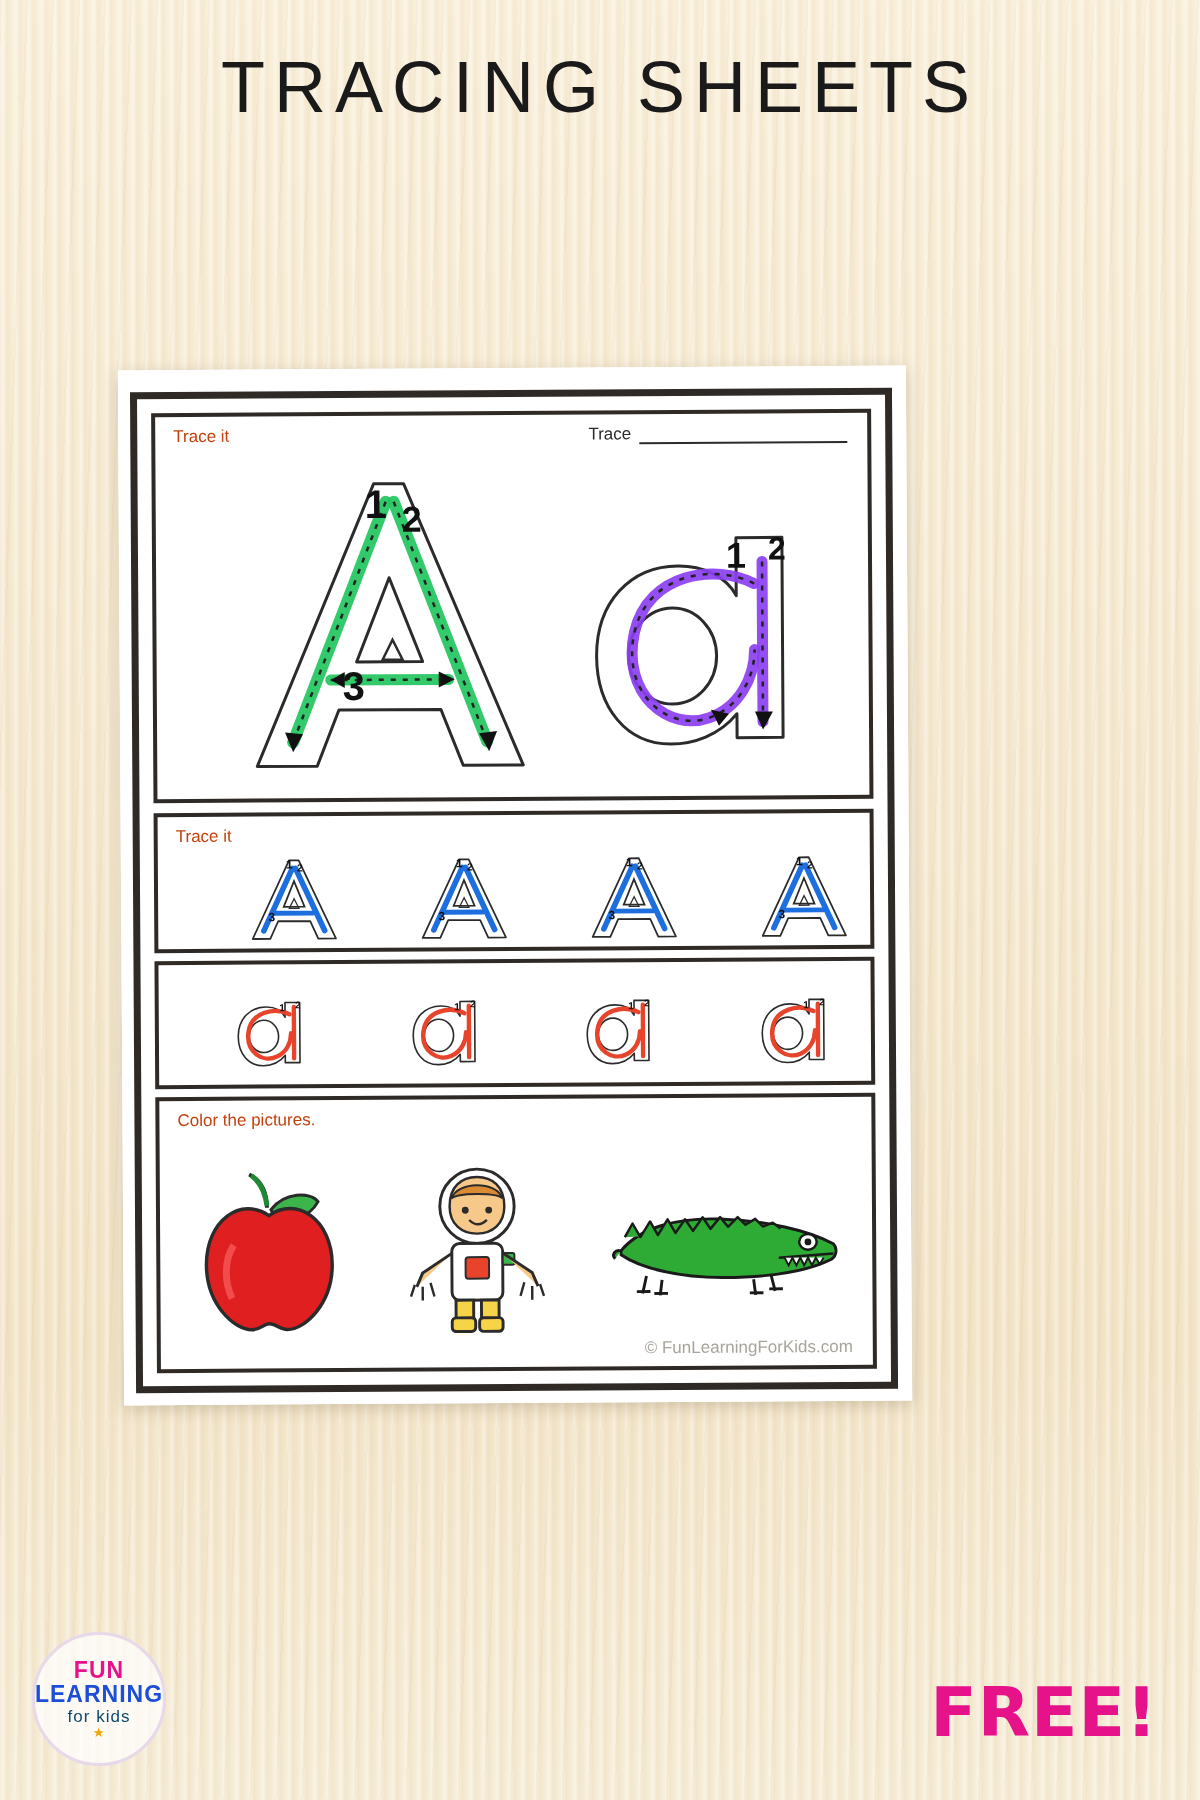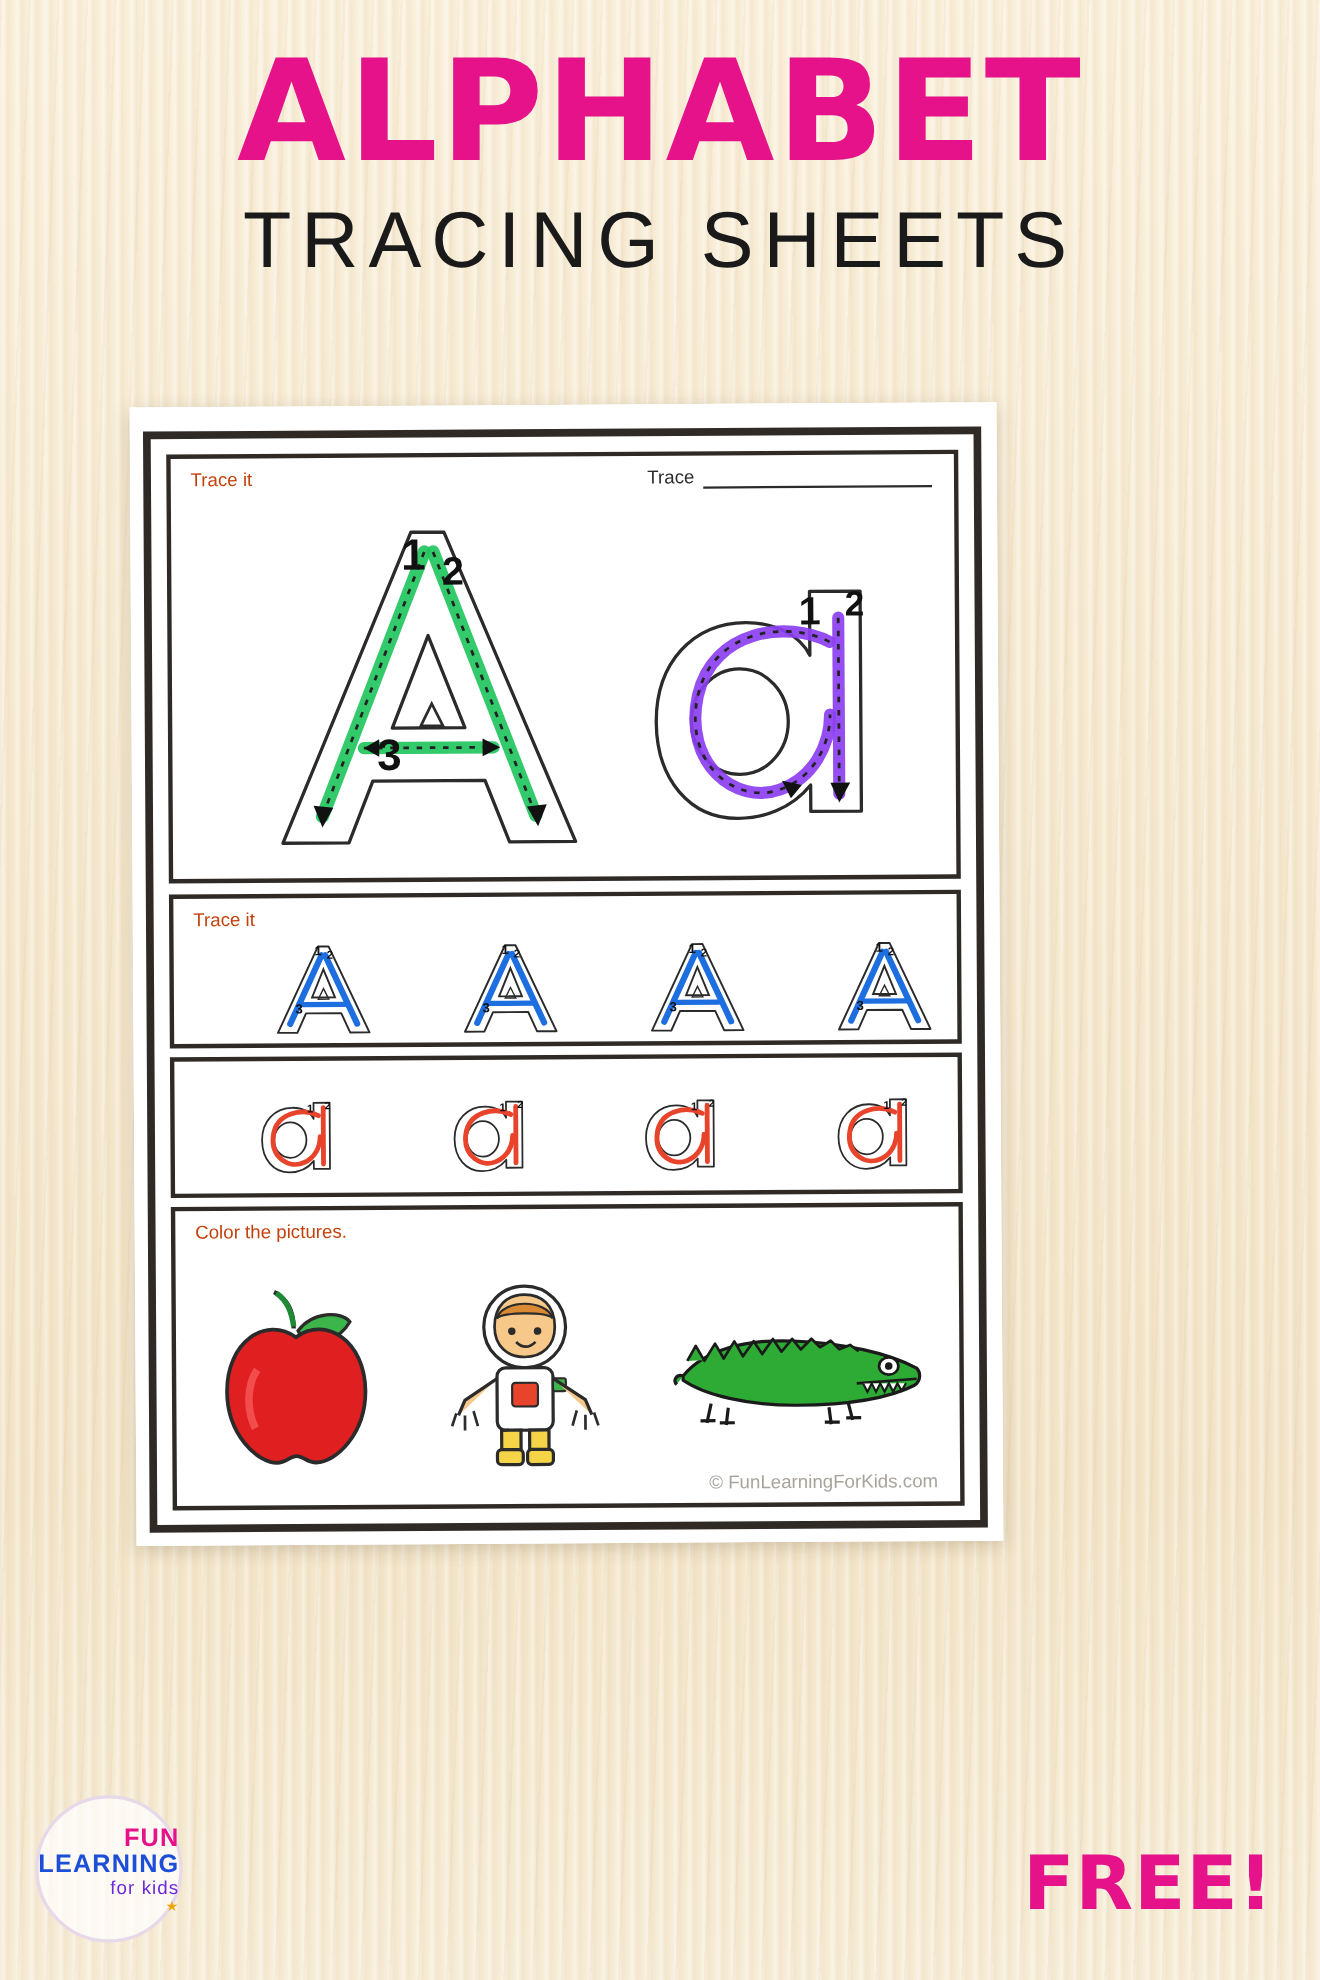--- a/index.html
+++ b/index.html
@@ -193,29 +193,29 @@
     position: absolute;
     left: 32px;
     bottom: 34px;
     width: 128px;
     height: 128px;
     border-radius: 50%;
     border: 3px solid #e7d9e9;
     background: rgba(255,255,255,0.72);
     display: flex;
     flex-direction: column;
-    align-items: flex-end;
+    align-items: center;
     justify-content: center;
     text-align: center;
     line-height: 1.05;
     z-index: 6;
   }
   .logo-l1 { font-size: 23px; font-weight: bold; color: #e5128a; letter-spacing: 1px; }
   .logo-l2 { font-size: 23px; font-weight: bold; color: #1d4ed8; letter-spacing: 1px; }
-  .logo-l3 { font-size: 17px; color: #6d28d9; letter-spacing: 1px; margin-top: 2px; }
+  .logo-l3 { font-size: 17px; color: #0c4a6e; letter-spacing: 1px; margin-top: 2px; }
   .logo-l4 { font-size: 13px; color: #f0a500; letter-spacing: 1px; }
 
   .free-badge {
     position: absolute;
     right: 42px;
     bottom: 48px;
     font-family: "DejaVu Sans", sans-serif;
     font-weight: bold;
     font-size: 68px;
     color: #e5128a;
@@ -223,21 +223,20 @@
     z-index: 6;
   }
 </style>
 </head>
 <body>
 
 <div class="bg"></div>
 <div class="bg-grain"></div>
 
 <div class="headline">
-  <div class="title-main">ALPHABET</div>
   <div class="title-sub">TRACING SHEETS</div>
 </div>
 
 <div class="sheet-shadow"></div>
 <div class="sheet">
   <div class="sheet-inner">
 
     <div class="row row-1">
       <div class="row-label">Trace it</div>
       <div class="name-block">

